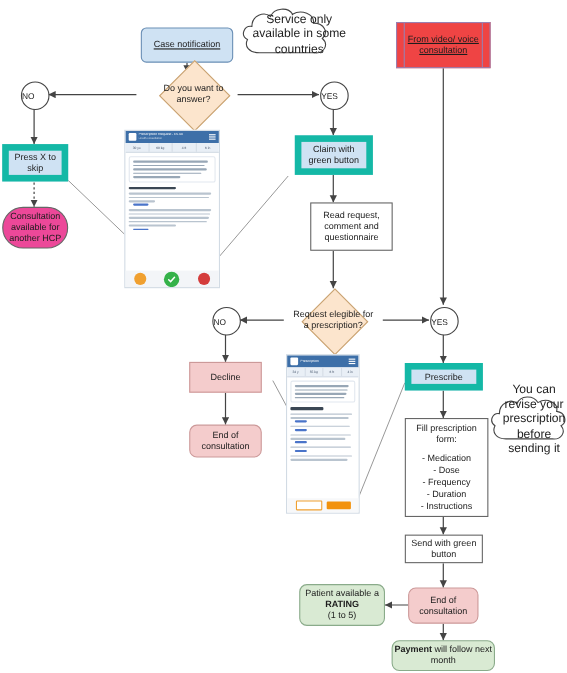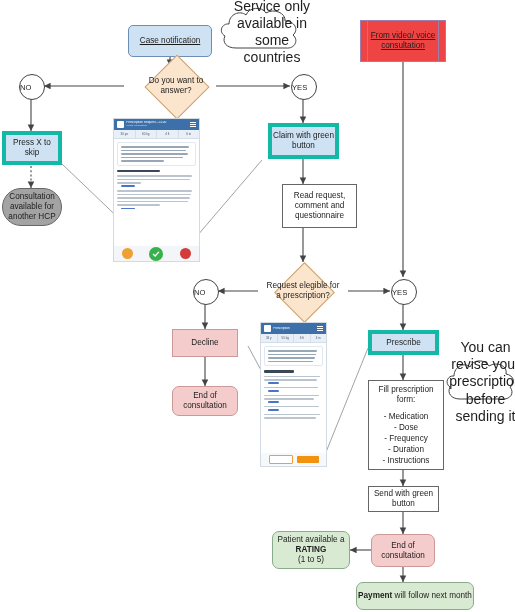--- a/index.html
+++ b/index.html
@@ -2,40 +2,40 @@
 <html><head>
 <meta charset="utf-8">
 <style>
   html,body{margin:0;padding:0;background:#ffffff;}
   body{font-family:"Liberation Sans", sans-serif;}
   #canvas{position:relative;width:515px;height:612px;background:#fff;overflow:hidden;}
   svg.wires{position:absolute;left:0;top:0;width:515px;height:612px;pointer-events:none;}
   .node{position:absolute;box-sizing:border-box;display:flex;align-items:center;justify-content:center;
         text-align:center;font-size:8.2px;line-height:1.22;color:#1d1d1d;}
   .rect{border:1px solid #666;background:#fff;}
-  .rect-blue{border:4px solid #14b8a6;background:#cfe2f3;align-items:center;}
+  .rect-blue{border:6px solid #14b8a6;background:#cfe2f3;align-items:center;}
   .rect-pink{border:1px solid #c99;background:#f4cccc;}
   .round-pink{border:1px solid #c99;background:#f4cccc;border-radius:7px;}
   .round-green{border:1px solid #8aab8a;background:#d9ead3;border-radius:7px;}
   .round-blue{border:1px solid #6b8fb5;background:#cfe2f3;border-radius:5px;}
-  .round-white{border:1px solid #666;background:#a3a3a3;border-radius:19px;}
+  .round-white{border:1px solid #666;background:#ec4899;border-radius:19px;}
   .predef{border:1px solid #9a7fb0;background:#ef4444;}
   .predef:before,.predef:after{content:"";position:absolute;top:0;bottom:0;width:0;border-left:1px solid #9a7fb0;}
   .predef:before{left:6px;} .predef:after{right:6px;}
   .u{text-decoration:underline;}
   .b{font-weight:bold;}
   .diamond{position:absolute;display:flex;align-items:center;justify-content:center;}
   .diamond .dshape{position:absolute;left:0;top:0;width:100%;height:100%;
         background:#fce5cd;border:1px solid #c8a271;transform:rotate(45deg);}
   .diamond .dtext{position:relative;z-index:2;font-size:8.2px;line-height:1.2;text-align:center;color:#1d1d1d;width:86%;}
   .circle{position:absolute;border:1px solid #444;background:#fff;border-radius:50%;
         display:flex;align-items:center;justify-content:flex-start;font-size:7.6px;color:#1d1d1d;}
   .cloudwrap{position:absolute;}
   .cloudwrap .ctext{position:absolute;left:0;top:0;width:100%;height:100%;display:flex;
-        align-items:center;justify-content:center;text-align:center;font-size:14px;line-height:1.22;color:#1d1d1d;z-index:3;}
+        align-items:center;justify-content:center;text-align:center;font-size:11px;line-height:1.22;color:#1d1d1d;z-index:3;}
   .listbox{position:absolute;box-sizing:border-box;border:1px solid #666;background:#fff;
         font-size:8.2px;color:#1d1d1d;padding:4px 5px;}
   .listbox .lhead{text-align:center;line-height:1.22;margin-bottom:6px;}
   .listbox .litem{line-height:1.35;text-align:center;}
   
   .phone{position:absolute;background:#fff;border:1px solid #d2dbe4;overflow:hidden;}
   .ph-top{background:#3d6fa8;color:#fff;display:flex;align-items:center;gap:2px;padding:2px 3px;}
   .ph-ava{width:7px;height:7px;background:#fff;border-radius:1px;flex:0 0 auto;}
   .ph-ttl{font-size:3.2px;line-height:1.15;flex:1;overflow:hidden;}
   .ph-ttl .sub{opacity:.75;font-size:2.5px;}
@@ -219,21 +219,21 @@
   <div class="node round-pink" style="left:371px;top:534px;width:64px;height:33px;">
     <span>End of consultation</span>
   </div>
 
   <div class="node round-green" style="left:272px;top:531px;width:78px;height:38px;flex-direction:column;">
     <span>Patient available a</span>
     <span class="b">RATING</span>
     <span>(1 to 5)</span>
   </div>
 
-  <div class="node round-green" style="left:356px;top:582px;width:118px;height:28px;">
+  <div class="node round-green" style="left:356px;top:582px;width:94px;height:28px;">
     <span>
       <b class="b">Payment</b><span> will follow next month</span>
     </span>
   </div>
 
   <div class="phone" style="left:113px;top:118px;width:85px;height:142px;">
     <div class="ph-top">
       <div class="ph-ava"></div>
       <div class="ph-ttl">
         <div>Prescription Request - £5.00</div>

